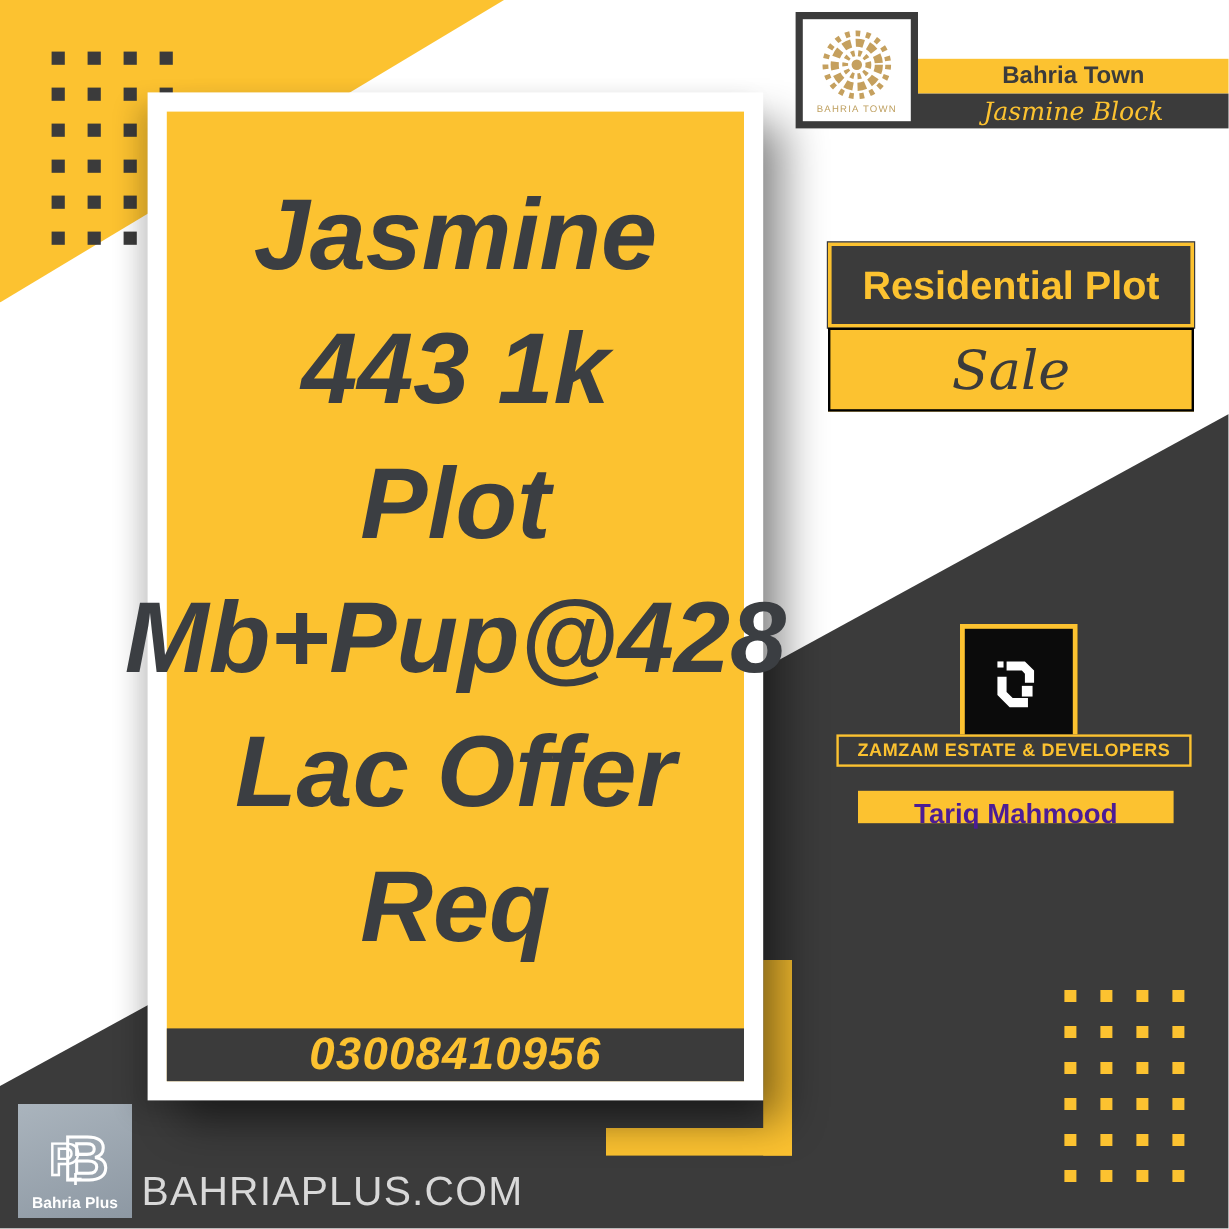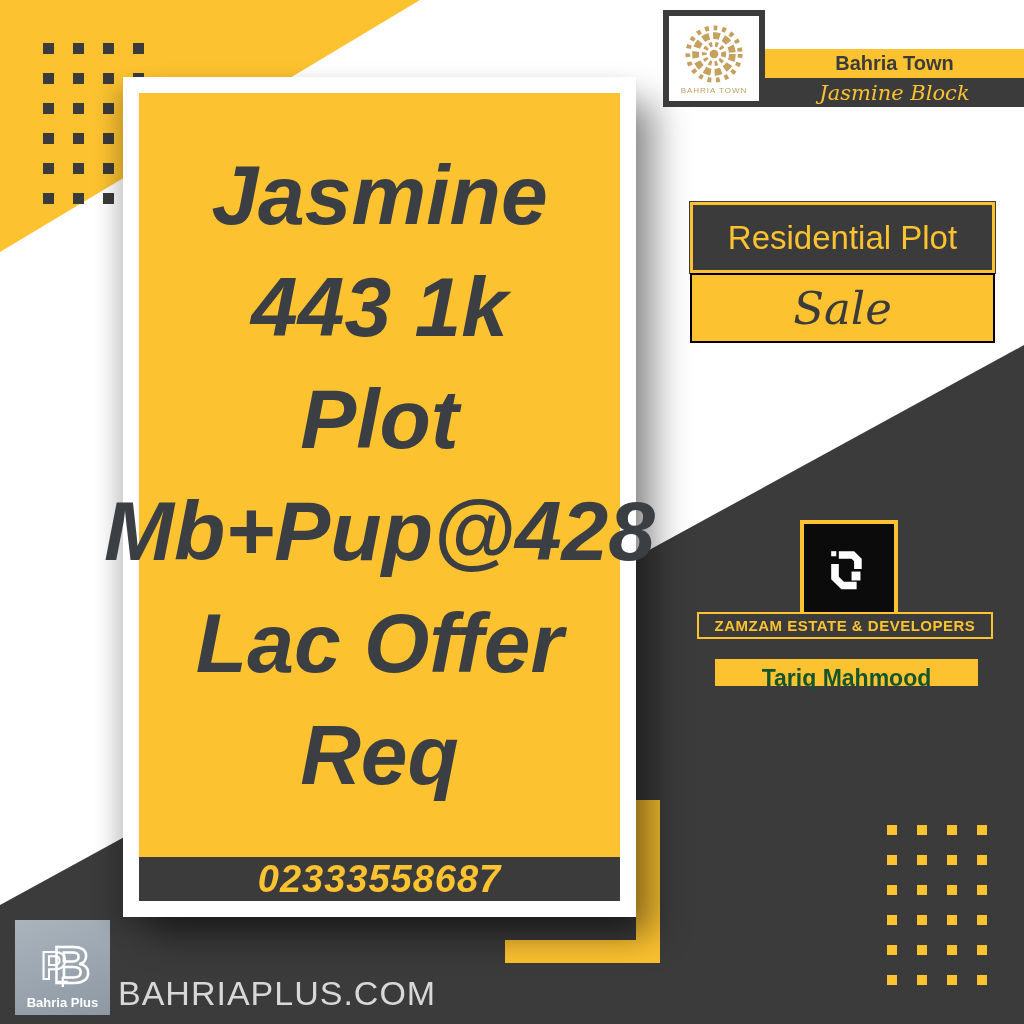--- a/index.html
+++ b/index.html
@@ -60,21 +60,21 @@
   .bt-bar-yellow{top:49px;background:#fcc230;}
   .bt-bar-yellow span{color:#3b3b3b;font-weight:bold;font-size:20px;}
   .bt-bar-dark{top:78px;background:#3b3b3b;text-align:right;}
   .bt-bar-dark span{color:#fcc230;font-size:21px;font-style:italic;font-family:"DejaVu Serif",serif;}
   
   .listing-type{
     position:absolute;left:690px;top:202px;width:305px;height:71px;background:#3b3b3b;
     border:3px solid #fcc230;outline:1px solid #3b3b3b;box-sizing:border-box;
     display:flex;align-items:center;justify-content:center;
   }
-  .listing-type span{color:#fcc230;font-weight:normal;font-size:33px;}
+  .listing-type span{color:#fcc230;font-weight:bold;font-size:33px;}
   .listing-status{
     position:absolute;left:690px;top:273px;width:305px;height:70px;background:#fcc230;
     border:2px solid #000000;box-sizing:border-box;
     display:flex;align-items:center;justify-content:center;
   }
   .listing-status span{color:#3b3b3b;font-size:45px;font-style:italic;font-family:"DejaVu Serif",serif;}
   
   .zz-logo{
     position:absolute;left:800px;top:520px;width:98px;height:98px;background:#0b0b0b;
     border:4px solid #fcc230;box-sizing:border-box;
@@ -83,21 +83,21 @@
   .zz-bar{
     position:absolute;left:697px;top:612px;width:296px;height:27px;background:#3b3b3b;
     border:2px solid #fcc230;box-sizing:border-box;
     display:flex;align-items:center;justify-content:center;
   }
   .zz-bar span{color:#fcc230;font-weight:bold;font-size:15px;letter-spacing:.5px;}
   .agent-bar{
     position:absolute;left:715px;top:659px;width:263px;height:27px;background:#fcc230;
     display:flex;align-items:center;justify-content:center;
   }
-  .agent-bar span{color:#14532d;font-weight:bold;font-size:23px;margin-top:12px;}
+  .agent-bar span{color:#4c1d95;font-weight:bold;font-size:23px;margin-top:12px;}
   
   .bp-logo{
     position:absolute;left:15px;top:920px;width:95px;height:95px;
     background:linear-gradient(160deg,#aab4bd,#8d98a3);
     display:flex;flex-direction:column;align-items:center;justify-content:flex-end;
   }
   .bp-caption{color:#ffffff;font-weight:bold;font-size:13px;margin-bottom:5px;}
   .site-text{
     position:absolute;left:118px;top:974px;color:#d8d8d8;font-size:34px;letter-spacing:1px;
   }
@@ -193,21 +193,21 @@
     <div class="card-inner">
       <div class="headline">
           <div class="hl-line">Jasmine</div>
           <div class="hl-line">443 1k</div>
           <div class="hl-line">Plot</div>
           <div class="hl-line">Mb+Pup@428</div>
           <div class="hl-line">Lac Offer</div>
           <div class="hl-line">Req</div>
         </div>
       <div class="phone-bar">
-        <span>02333558687</span>
+        <span>03008410956</span>
       </div>
     </div>
   </div>
 
   <div class="zz-logo">
     <svg width="56" height="56" viewBox="0 0 44 44">
       <path d="M14 8h12l6 6v8h-6v-6l-2-2H14z" fill="#ffffff"></path>
       <path d="M8 18h6v10l4 4h10v6H16l-8-8z" fill="#ffffff"></path>
       <rect x="24" y="24" width="7" height="7" fill="#ffffff"></rect>
       <rect x="8" y="8" width="4" height="4" fill="#ffffff"></rect>

